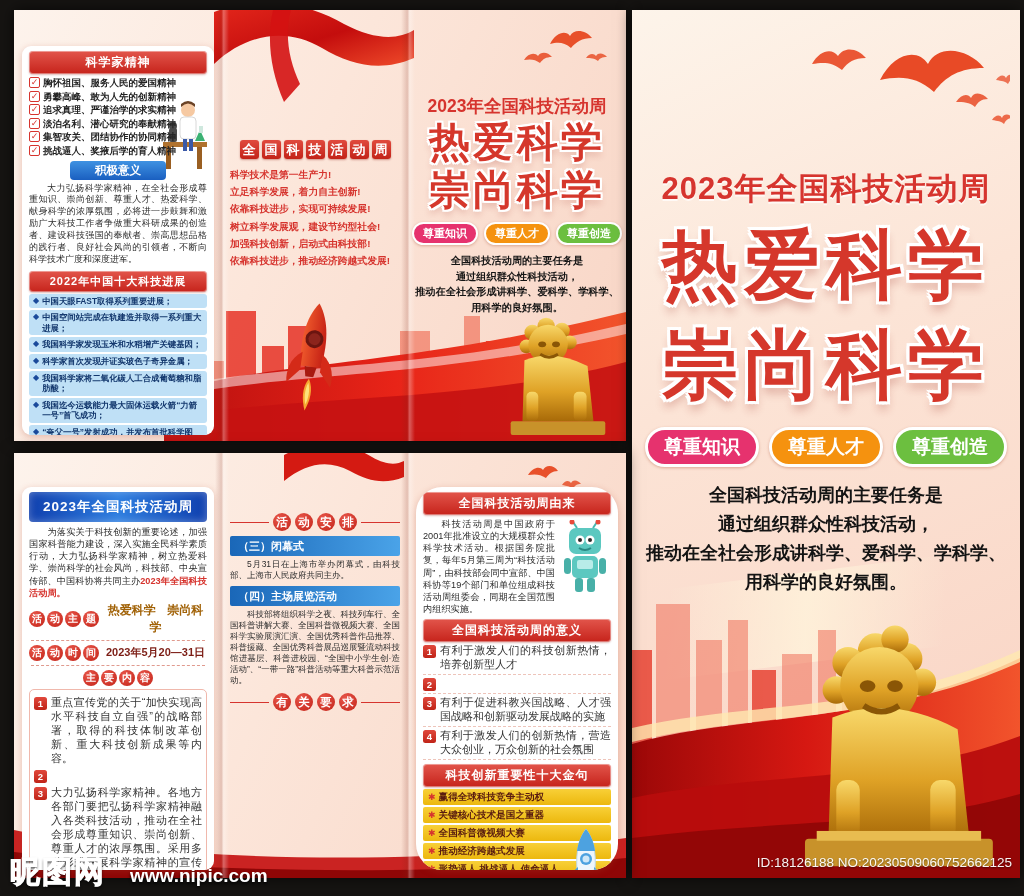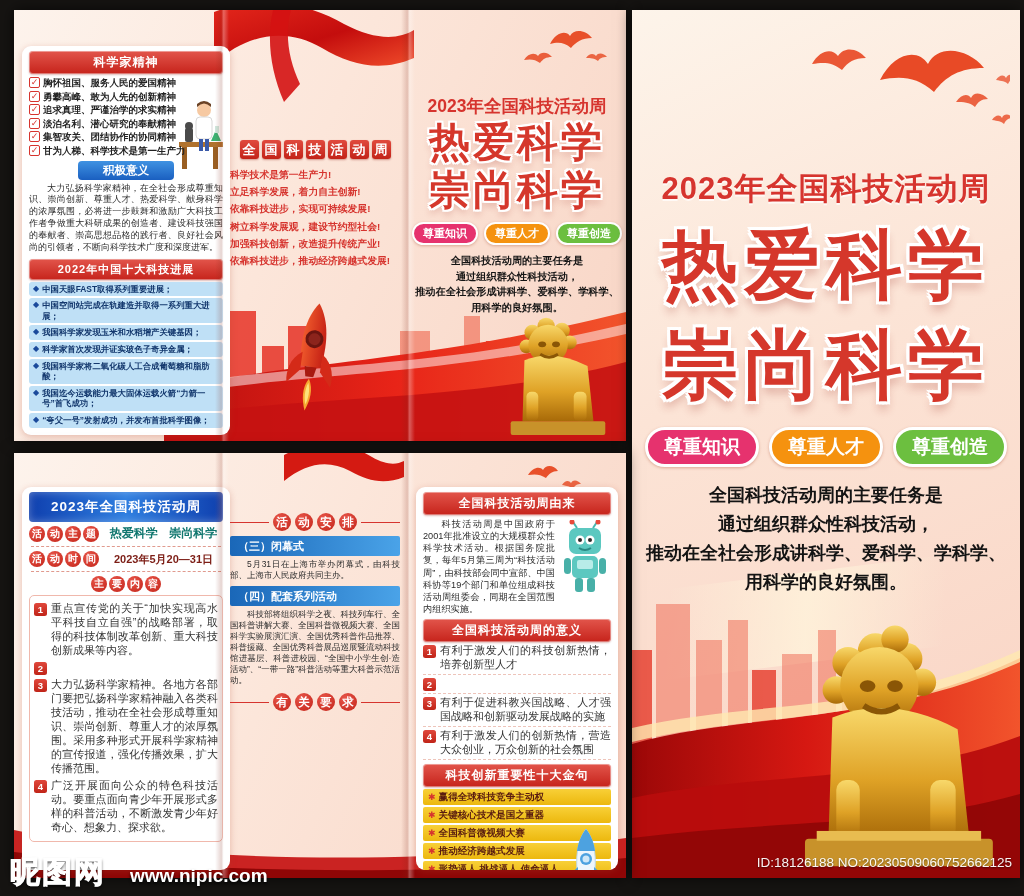--- a/index.html
+++ b/index.html
@@ -9,21 +9,21 @@
     -webkit-font-smoothing:antialiased;
   }
   .sheet{position:absolute;box-shadow:0 0 14px rgba(0,0,0,.65);overflow:hidden;
     background:linear-gradient(115deg,#fdf3ec 0%,#fce6da 45%,#f8d5c5 100%);}
   
   #trifold-top{left:14px;top:10px;width:612px;height:431px;}
   #trifold-bottom{left:14px;top:453px;width:612px;height:425px;}
   #main-panel{left:632px;top:10px;width:388px;height:868px;
     background:linear-gradient(155deg,#fdf4ea 0%,#fce4d6 40%,#f9d2c2 100%);}
   .panel{position:absolute;top:0;bottom:0;overflow:hidden;}
-  .p1{left:0;width:208px;padding-left:16px;}
+  .p1{left:0;width:208px;}
   .p2{left:208px;width:186px;}
   .p3{left:394px;width:218px;}
   .fold{position:absolute;top:0;bottom:0;width:14px;z-index:6;pointer-events:none;
     background:linear-gradient(90deg,rgba(130,40,25,0) 0%,rgba(130,40,25,.20) 45%,rgba(255,255,255,.30) 62%,rgba(130,40,25,0) 100%);}
   .fold.f1{left:201px;} .fold.f2{left:387px;}
 
   
   .red-bar{background:linear-gradient(#e2554b,#c6231b);color:#fff;font-weight:bold;text-align:center;
     border-radius:4px;padding:3px 0;font-size:12px;letter-spacing:1px;box-shadow:inset 0 0 0 1px rgba(255,255,255,.4),0 1px 2px rgba(150,30,20,.3);}
   .para{font-size:9px;line-height:1.32;color:#2c2c2c;text-align:justify;text-indent:2em;font-weight:500;}
@@ -87,25 +87,25 @@
   #main-panel .pill-row{gap:10px;margin-top:18px;}
   #main-panel .pill{font-size:19px;padding:4px 16px;border-width:3px;}
   #main-panel .mission{font-size:18px;line-height:1.6;margin-top:14px;}
   
   #card-inner-left{top:34px;bottom:8px;}
   .blue-banner{background:linear-gradient(90deg,#0f3fae,#2f7fe0 50%,#0f3fae);color:#fff;font-weight:bold;
     font-size:13.5px;text-align:center;padding:6px 0;border-radius:4px;letter-spacing:1px;
     box-shadow:inset 0 0 8px rgba(255,255,255,.35);}
   .hl-red{color:#d6342e;font-weight:bold;}
   .kv-row{display:flex;align-items:center;gap:5px;margin:3px 0;}
-  .kv-val-red{color:#0f766e;font-weight:bold;font-size:12px;flex:1;text-align:center;word-spacing:8px;}
+  .kv-val-red{color:#a16207;font-weight:bold;font-size:12px;flex:1;text-align:center;word-spacing:8px;}
   .kv-val-dark{color:#7c1d15;font-weight:bold;font-size:11px;flex:1;text-align:center;}
   .items-box{border:1px solid #f0b8ac;border-radius:5px;padding:3px 4px;margin-top:3px;}
   #panel-schedule{padding:56px 8px 0;box-sizing:border-box;}
-  #card-origin{top:34px;bottom:8px;}
+  #card-origin{top:34px;bottom:8px;border-radius:26px;}
   #robot-art{float:right;margin:2px 0 2px 4px;}
   .quotes-wrap{position:relative;}
   #rocket-blue-wrap{position:absolute;right:2px;top:38px;z-index:5;}
   
   .deco{position:absolute;pointer-events:none;}
   .watermark-nipic{position:absolute;left:10px;top:852px;z-index:60;color:#fff;font-weight:bold;
     text-shadow:0 2px 3px rgba(0,0,0,.8);display:flex;align-items:baseline;gap:24px;}
   .watermark-nipic .logo{font-size:30px;letter-spacing:2px;-webkit-text-stroke:1px #fff;}
   .watermark-nipic .url{font-size:19px;}
   .id-watermark{position:absolute;right:8px;bottom:8px;z-index:55;color:#fff;font-size:13.5px;
@@ -220,21 +220,21 @@
           <div class="check-row">
           <span class="checkbox-icon">✓</span>
           <span>淡泊名利、潜心研究的奉献精神</span>
         </div>
           <div class="check-row">
           <span class="checkbox-icon">✓</span>
           <span>集智攻关、团结协作的协同精神</span>
         </div>
           <div class="check-row">
           <span class="checkbox-icon">✓</span>
-          <span>甘为人梯、科学技术是第一生产力</span>
+          <span>挑战逼人、奖掖后学的育人精神</span>
         </div>
         </div>
       <div class="badge-blue">积极意义</div>
       <div class="para">大力弘扬科学家精神，在全社会形成尊重知识、崇尚创新、尊重人才、热爱科学、献身科学的浓厚氛围，必将进一步鼓舞和激励广大科技工作者争做重大科研成果的创造者、建设科技强国的奉献者、崇高思想品格的践行者、良好社会风尚的引领者，不断向科学技术广度和深度进军。</div>
       <div class="red-bar" style="margin-top:5px;font-size:11px;">2022年中国十大科技进展</div>
       <div style="margin-top:2px;">
           <div class="blue-item">
           <span class="diamond-icon">◆</span>
           <span>中国天眼FAST取得系列重要进展；</span>
         </div>
@@ -274,21 +274,21 @@
         <span class="char-box">技</span>
         <span class="char-box">活</span>
         <span class="char-box">动</span>
         <span class="char-box">周</span>
       </div>
     <div style="margin-top:9px;">
         <div class="slogan-line">科学技术是第一生产力!</div>
         <div class="slogan-line">立足科学发展，着力自主创新!</div>
         <div class="slogan-line">依靠科技进步，实现可持续发展!</div>
         <div class="slogan-line">树立科学发展观，建设节约型社会!</div>
-        <div class="slogan-line">加强科技创新，改造提升传统产业!</div>
+        <div class="slogan-line">加强科技创新，启动式由科技部!</div>
         <div class="slogan-line">依靠科技进步，推动经济跨越式发展!</div>
       </div>
     <svg id="rocket-red-wrap" width="64" height="112" viewBox="0 0 64 112">
       <defs>
           <linearGradient id="rr1" x1="0" y1="0" x2="1" y2="0">
         <stop offset="0" stop-color="#ef5a2c"></stop>
             <stop offset="1" stop-color="#c41f14"></stop>
           </linearGradient>
         </defs>
       <path d="M32 2 C44 18 46 42 42 66 L22 66 C18 42 20 18 32 2 Z" fill="url(#rr1)"></path>
@@ -422,20 +422,21 @@
     </g>
   </svg>
   <svg class="deco" style="left:0;bottom:0;" width="612px" height="70" viewBox="0 0 612 70" preserveAspectRatio="none">
     <path d="M0 22 C 150 54 420 60 612 30 L612 70 L0 70 Z" fill="#c51212" opacity=".92"></path>
     <path d="M0 44 C 180 66 430 68 612 50 L612 70 L0 70 Z" fill="#8f0606"></path>
   </svg>
 
   <div class="panel p1">
     <div class="card" id="card-inner-left">
       <div class="blue-banner">2023年全国科技活动周</div>
+      <div class="para" style="margin-top:4px;font-size:9.2px;"><span>为落实关于科技创新的重要论述，加强国家科普能力建设，深入实施全民科学素质行动，大力弘扬科学家精神，树立热爱科学、崇尚科学的社会风尚，科技部、中央宣传部、中国科协将共同主办</span><span class="hl-red">2023年全国科技活动周。</span></div>
       <div class="kv-row">
         <div class="circle-chars">
             <span class="circle-char">活</span>
             <span class="circle-char">动</span>
             <span class="circle-char">主</span>
             <span class="circle-char">题</span>
           </div>
         <div class="kv-val-red">热爱科学 崇尚科学</div>
       </div>
       <div class="dashed-sep"></div>
@@ -481,21 +482,21 @@
         <span class="circle-char">动</span>
         <span class="circle-char">安</span>
         <span class="circle-char">排</span>
       </div>
     <div>
         <div>
         <div class="blue-sec-bar">（三）闭幕式</div>
         <div class="sec-text">5月31日在上海市举办闭幕式，由科技部、上海市人民政府共同主办。</div>
       </div>
         <div>
-        <div class="blue-sec-bar">（四）配套系列活动</div>
+        <div class="blue-sec-bar">（四）主场展览活动</div>
         <div class="sec-text">科技部将组织科学之夜、科技列车行、全国科普讲解大赛、全国科普微视频大赛、全国科学实验展演汇演、全国优秀科普作品推荐、科普援藏、全国优秀科普展品巡展暨流动科技馆进基层、科普进校园、“全国中小学生创·造活动”、“一带一路”科普活动等重大科普示范活动。</div>
       </div>
       </div>
     <div class="circ-header" style="margin-top:7px;">
         <span class="circle-char">有</span>
         <span class="circle-char">关</span>
         <span class="circle-char">要</span>
         <span class="circle-char">求</span>
       </div>
 

